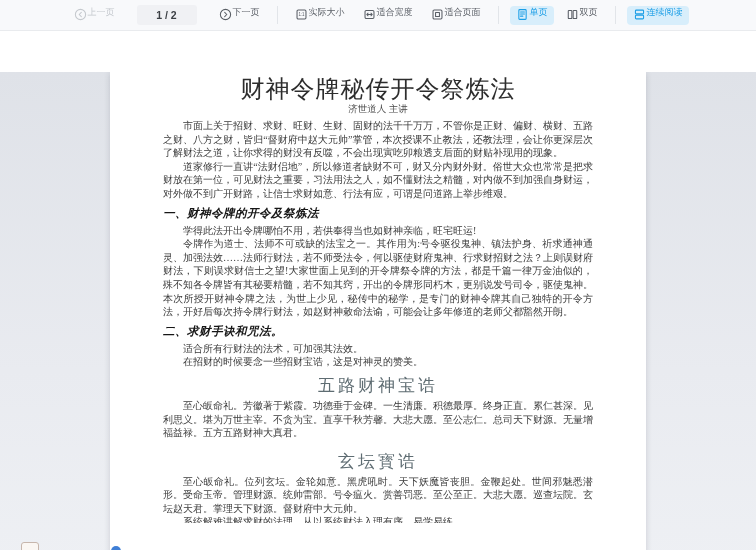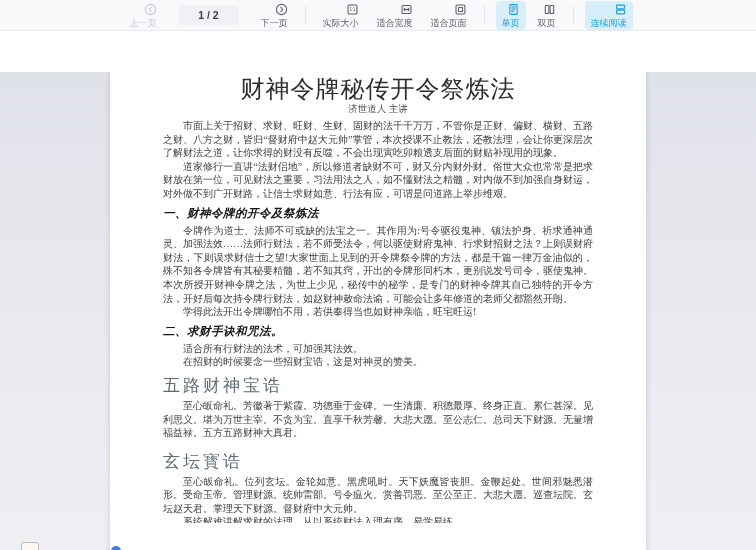--- a/index.html
+++ b/index.html
@@ -3,21 +3,21 @@
 <meta charset="utf-8">
 <style>
   html,body{margin:0;padding:0;}
   body{width:756px;height:550px;overflow:hidden;position:relative;background:#fff;
        font-family:"Liberation Sans","DejaVu Sans",sans-serif;}
   .app{width:756px;height:550px;display:flex;flex-direction:column;position:relative;overflow:hidden;}
 
   
   .toolbar{height:30px;flex:0 0 30px;background:#f8f9fb;border-bottom:1px solid #e9ebee;
            display:flex;align-items:center;justify-content:center;gap:6px;}
-  .tb-btn{display:flex;flex-direction:column;align-items:flex-end;justify-content:center;
+  .tb-btn{display:flex;align-items:flex-start;justify-content:center;
           gap:1px;font-size:9px;line-height:9px;color:#5a5f66;padding:2px 6px;border-radius:4px;cursor:pointer;}
   .tb-btn svg{width:13px;height:13px;fill:none;stroke:currentColor;stroke-width:1.3;
               stroke-linecap:round;stroke-linejoin:round;}
   .tb-btn.disabled{color:#c5c9ce;}
   .tb-btn.active{background:#d8eefb;color:#1b9ee6;}
   .tb-sep{width:1px;height:18px;background:#e2e5e9;margin:0 5px;}
   .page-box{background:#f0f1f4;border-radius:3px;min-width:44px;height:20px;display:flex;
             align-items:center;justify-content:center;font-size:10.5px;color:#3c4045;
             padding:0 8px;margin:0 10px;cursor:text;font-weight:bold;}
 
@@ -27,21 +27,21 @@
   .page{width:536px;min-height:100%;margin:0 auto;background:#ffffff;
         box-shadow:0 1px 6px rgba(40,48,66,0.18);padding:4px 53px 0 53px;box-sizing:border-box;}
 
   .doc{font-family:"Liberation Serif","DejaVu Serif",serif;color:#3b3b3b;}
   .doc-title{font-size:24px;line-height:26px;text-align:center;color:#2d2d2d;margin:0 0 2px 0;
              font-weight:400;letter-spacing:1px;}
   .doc-sub{font-size:9.5px;line-height:11px;text-align:center;color:#4a4a4a;margin:0 0 4px 0;}
   .para{font-size:10px;line-height:13.6px;text-align:justify;text-indent:2em;margin:0;color:#3b3b3b;}
   .sec-head{font-size:11.5px;line-height:13px;font-weight:700;color:#161616;margin:6px 0 4px 0;
             font-style:italic;letter-spacing:0.5px;}
-  .gao-head{font-size:17px;line-height:19px;color:#5e6c72;margin:7px 0 4px 0;
+  .gao-head{font-size:17px;line-height:19px;text-align:center;color:#5e6c72;margin:7px 0 4px 0;
             letter-spacing:3px;font-weight:400;}
   .gao-head.second{margin-top:12px;}
   .clip-line{height:8px;overflow:hidden;}
 
   
   .bottombar{height:22px;flex:0 0 22px;background:#f4f6f9;border-top:1px solid #e7eaee;
              display:flex;align-items:center;justify-content:flex-end;overflow:hidden;position:relative;}
   .bb-icon{color:#969da6;display:flex;align-items:center;cursor:pointer;}
   .bb-icon svg{width:12px;height:12px;fill:none;stroke:currentColor;stroke-width:1.2;
                stroke-linecap:round;stroke-linejoin:round;}
@@ -155,22 +155,22 @@
   <div class="viewer">
     <div class="page doc">
 
       <h1 class="doc-title">财神令牌秘传开令祭炼法</h1>
       <div class="doc-sub">济世道人 主讲</div>
 
       <p class="para">市面上关于招财、求财、旺财、生财、固财的法千千万万，不管你是正财、偏财、横财、五路之财、八方之财，皆归“督财府中赵大元帅”掌管，本次授课不止教法，还教法理，会让你更深层次了解财法之道，让你求得的财没有反噬，不会出现寅吃卯粮透支后面的财贴补现用的现象。</p>
       <p class="para">道家修行一直讲“法财侣地”，所以修道者缺财不可，财又分内财外财。俗世大众也常常是把求财放在第一位，可见财法之重要，习法用法之人，如不懂财法之精髓，对内做不到加强自身财运，对外做不到广开财路，让信士求财如意、行法有应，可谓是问道路上举步维艰。</p>
 
       <div class="sec-head">一、财神令牌的开令及祭炼法</div>
+      <p class="para">学得此法开出令牌哪怕不用，若供奉得当也如财神亲临，旺宅旺运!</p>
       <p class="para">令牌作为道士、法师不可或缺的法宝之一。其作用为:号令驱役鬼神、镇法护身、祈求通神通灵、加强法效……法师行财法，若不师受法令，何以驱使财府鬼神、行求财招财之法？上则误财府财法，下则误求财信士之望!大家世面上见到的开令牌祭令牌的方法，都是千篇一律万金油似的，殊不知各令牌皆有其秘要精髓，若不知其窍，开出的令牌形同朽木，更别说发号司令，驱使鬼神。本次所授开财神令牌之法，为世上少见，秘传中的秘学，是专门的财神令牌其自己独特的开令方法，开好后每次持令牌行财法，如赵财神敕命法谕，可能会让多年修道的老师父都豁然开朗。</p>
-      <p class="para">学得此法开出令牌哪怕不用，若供奉得当也如财神亲临，旺宅旺运!</p>
 
       <div class="sec-head">二、求财手诀和咒法。</div>
       <p class="para">适合所有行财法的法术，可加强其法效。</p>
       <p class="para">在招财的时候要念一些招财宝诰，这是对神灵的赞美。</p>
 
       <div class="gao-head">五路财神宝诰</div>
       <p class="para">至心皈命礼。芳徽著于紫霞。功德垂于金碑。一生清廉。积德最厚。终身正直。累仁甚深。见利思义。堪为万世主宰。不贪为宝。直享千秋芳馨。大悲大愿。至公志仁。总司天下财源。无量增福益禄。五方五路财神大真君。</p>
 
       <div class="gao-head second">玄坛寳诰</div>
       <p class="para">至心皈命礼。位列玄坛。金轮如意。黑虎吼时。天下妖魔皆丧胆。金鞭起处。世间邪魅悉潜形。受命玉帝。管理财源。统帅雷部。号令瘟火。赏善罚恶。至公至正。大悲大愿。巡查坛院。玄坛赵天君。掌理天下财源。督财府中大元帅。</p>

